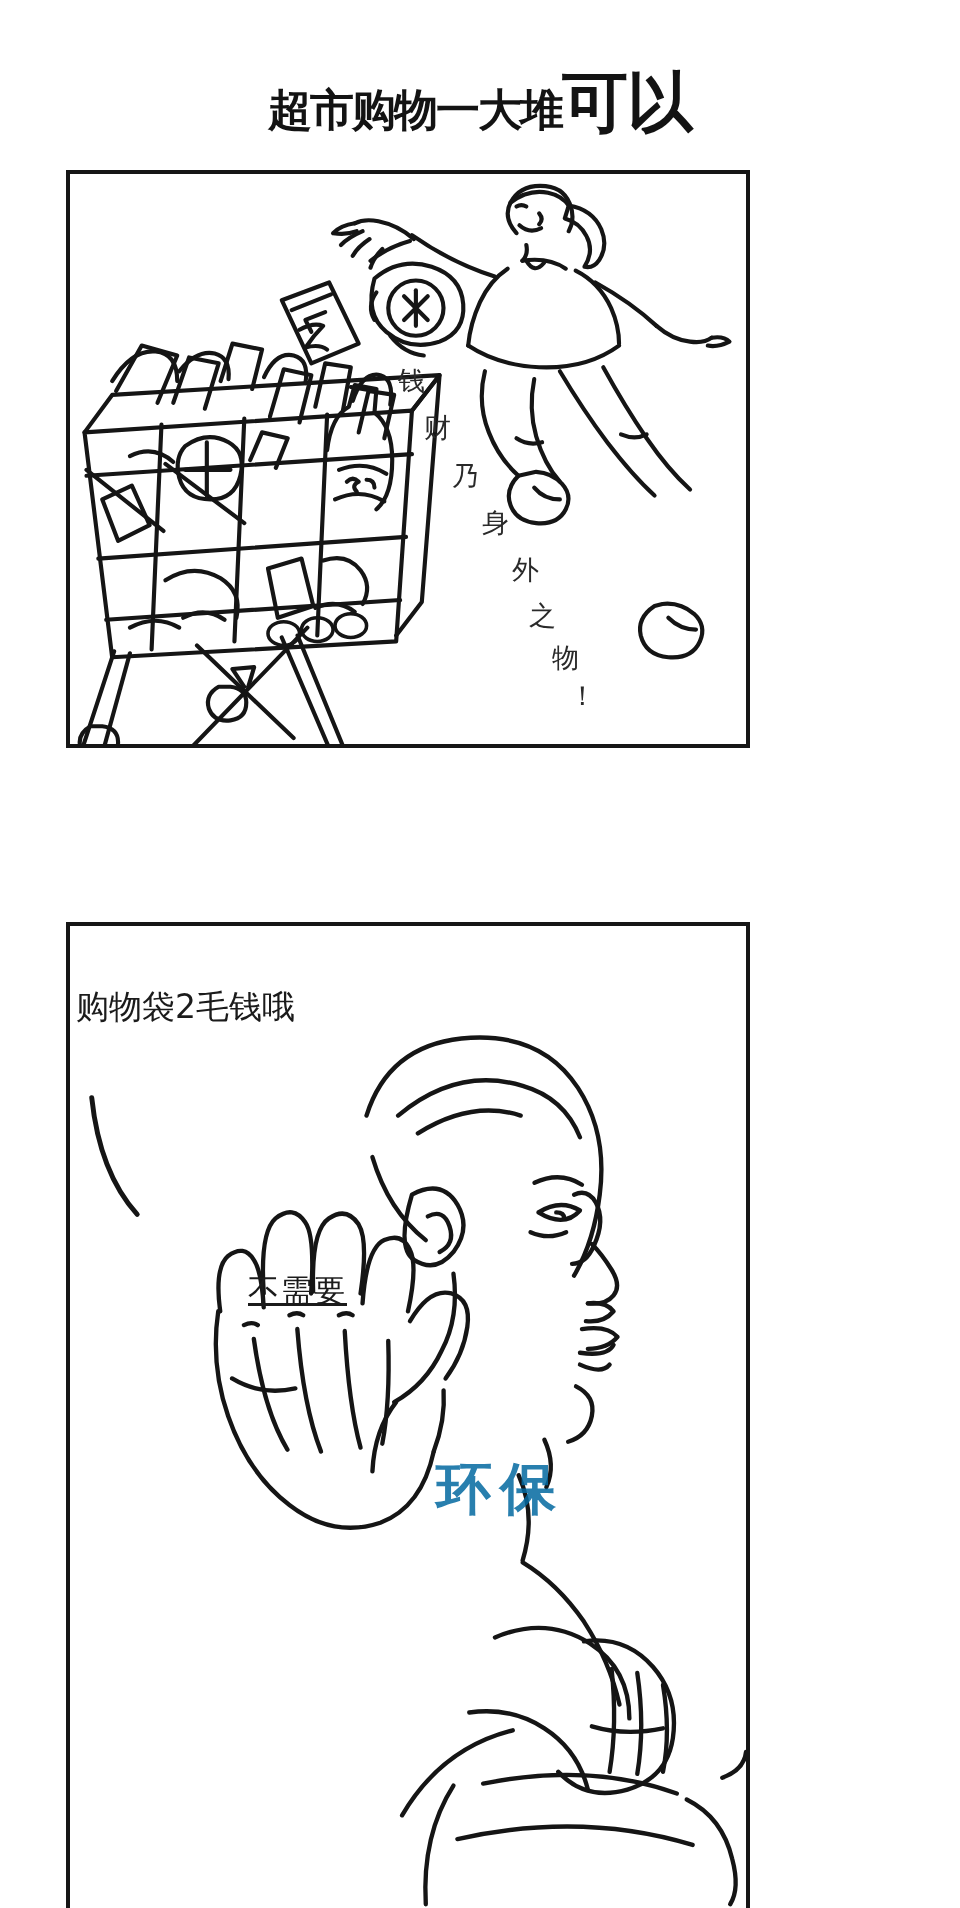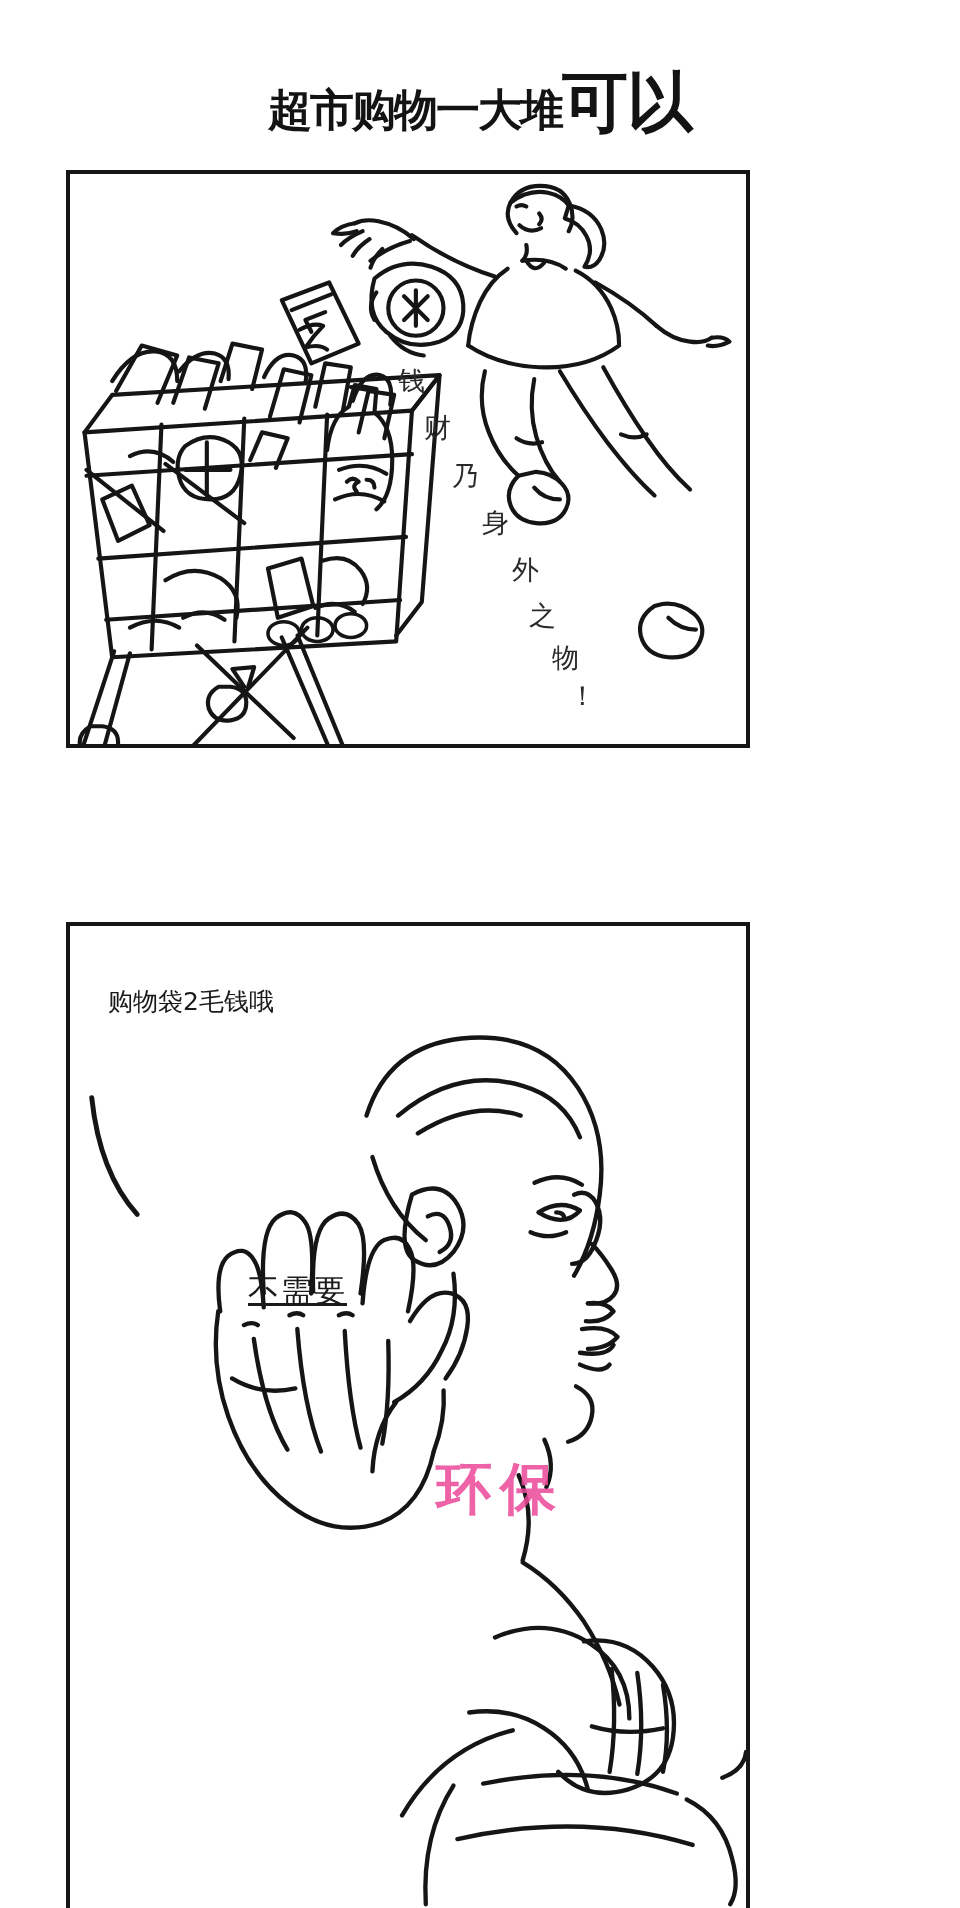--- a/index.html
+++ b/index.html
@@ -67,27 +67,27 @@
     line-height: 1;
   }
 
   
   .p2-caption {
     position: absolute;
     color: #1b1b1b;
     font-family: "DejaVu Sans", "Liberation Sans", sans-serif;
     white-space: nowrap;
   }
-  #bag-price-caption { left: 108px; top: 985px; font-size: 25px; letter-spacing: 0px; }
+  #bag-price-caption { left: 76px; top: 985px; font-size: 33px; letter-spacing: 0px; }
   #refuse-caption    { left: 248px; top: 1270px; font-size: 31px; letter-spacing: 2px; text-decoration: underline; }
 
   .shirt-text {
     position: absolute;
     font-size: 56px;
-    color: #ec4899;
+    color: #0369a1;
     font-weight: 600;
     letter-spacing: 8px;
     opacity: .85;
     font-family: "DejaVu Sans", "Liberation Sans", sans-serif;
   }
 </style>
 </head>
 <body>
 
 <div class="comic-root">

